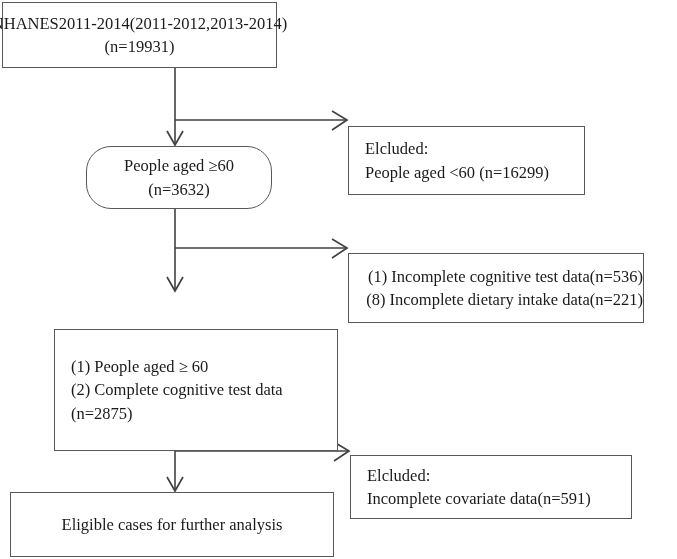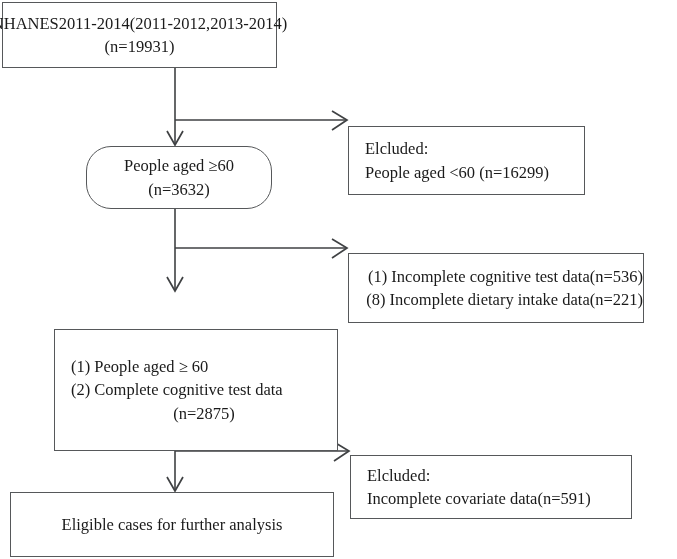--- a/index.html
+++ b/index.html
@@ -43,21 +43,20 @@
     align-items: flex-start;
     text-align: left;
     padding-left: 16px;
     margin-top: 37px;
   }
   .node .line {
     white-space: nowrap;
   }
   .node .line.centered {
     width: 100%;
-    text-align: center;
   }
 
   
   #node-source      { left: 2px;   top: 2px;   width: 275px; height: 66px; }
   #node-excluded-1  { left: 348px; top: 89px;  width: 237px; height: 69px; }
   #node-aged60      { left: 86px;  top: 146px; width: 186px; height: 63px; border-radius: 25px; }
   #node-excluded-2  { left: 348px; top: 216px; width: 296px; height: 70px; align-items: flex-end; }
   #node-criteria    { left: 54px;  top: 292px; width: 284px; height: 122px; }
   #node-excluded-3  { left: 350px; top: 418px; width: 282px; height: 64px; }
   #node-eligible    { left: 10px;  top: 492px; width: 324px; height: 65px; }

